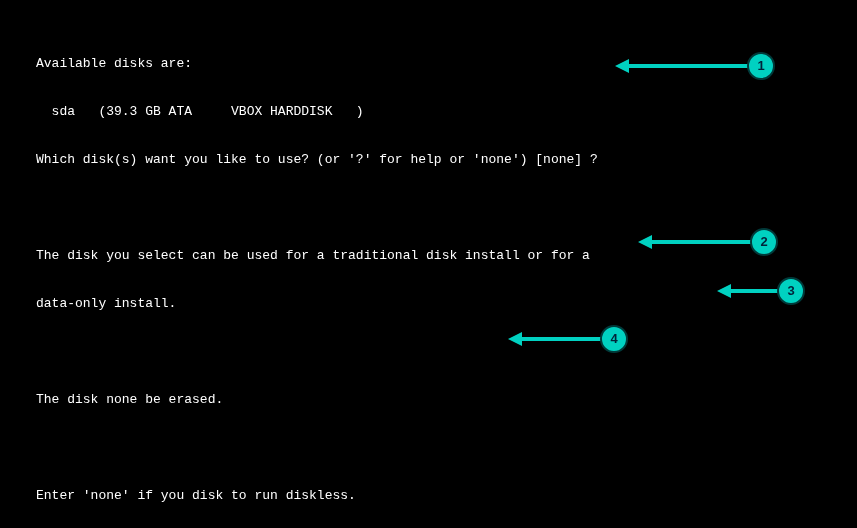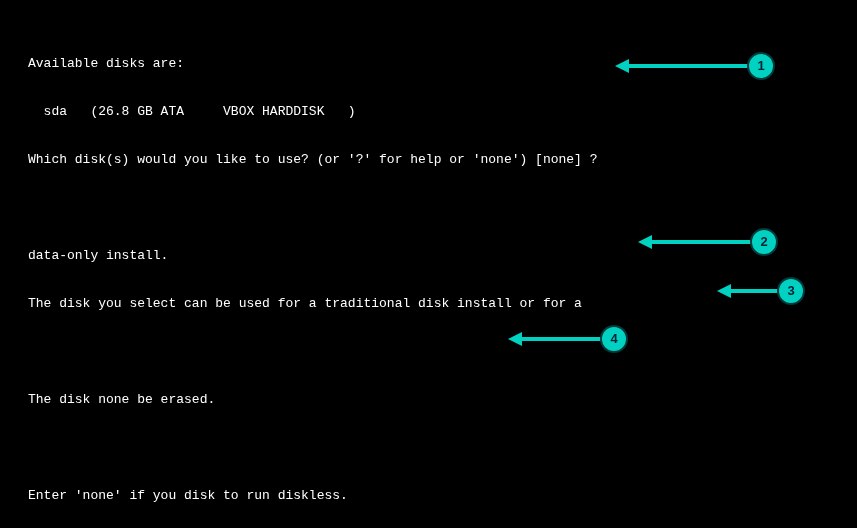--- a/index.html
+++ b/index.html
@@ -12,21 +12,21 @@
     width: 857px;
     height: 528px;
     overflow: hidden;
   }
   .terminal {
     position: relative;
     padding: 24px 28px;
     line-height: 16px;
     white-space: pre;
   }
-  .line { display: block; min-height: 16px; }
+  .line { display: block; min-height: 16px; margin-left: 8px; }
   .annotation {
     position: absolute;
     display: flex;
     align-items: center;
     pointer-events: none;
   }
   .annotation .arrow-line {
     height: 4px;
     background: #00d1c1;
   }
@@ -49,25 +49,25 @@
     align-items: center;
     justify-content: center;
     margin-left: -2px;
   }
 </style>
 </head>
 <body>
 
 <div class="terminal">
   <span class="line">Available disks are:</span>
-  <span class="line">  sda   (26.8 GB ATA     VBOX HARDDISK   )</span>
-  <span class="line">Which disk(s) would you like to use? (or '?' for help or 'none') [none] ?</span>
+  <span class="line">  sda   (39.3 GB ATA     VBOX HARDDISK   )</span>
+  <span class="line">Which disk(s) want you like to use? (or '?' for help or 'none') [none] ?</span>
   <span class="line"></span>
+  <span class="line">The disk you select can be used for a traditional disk install or for a</span>
   <span class="line">data-only install.</span>
-  <span class="line">The disk you select can be used for a traditional disk install or for a</span>
   <span class="line"></span>
   <span class="line">The disk none be erased.</span>
   <span class="line"></span>
   <span class="line">Enter 'none' if you disk to run diskless.</span>
   
   
   
   
   
   

